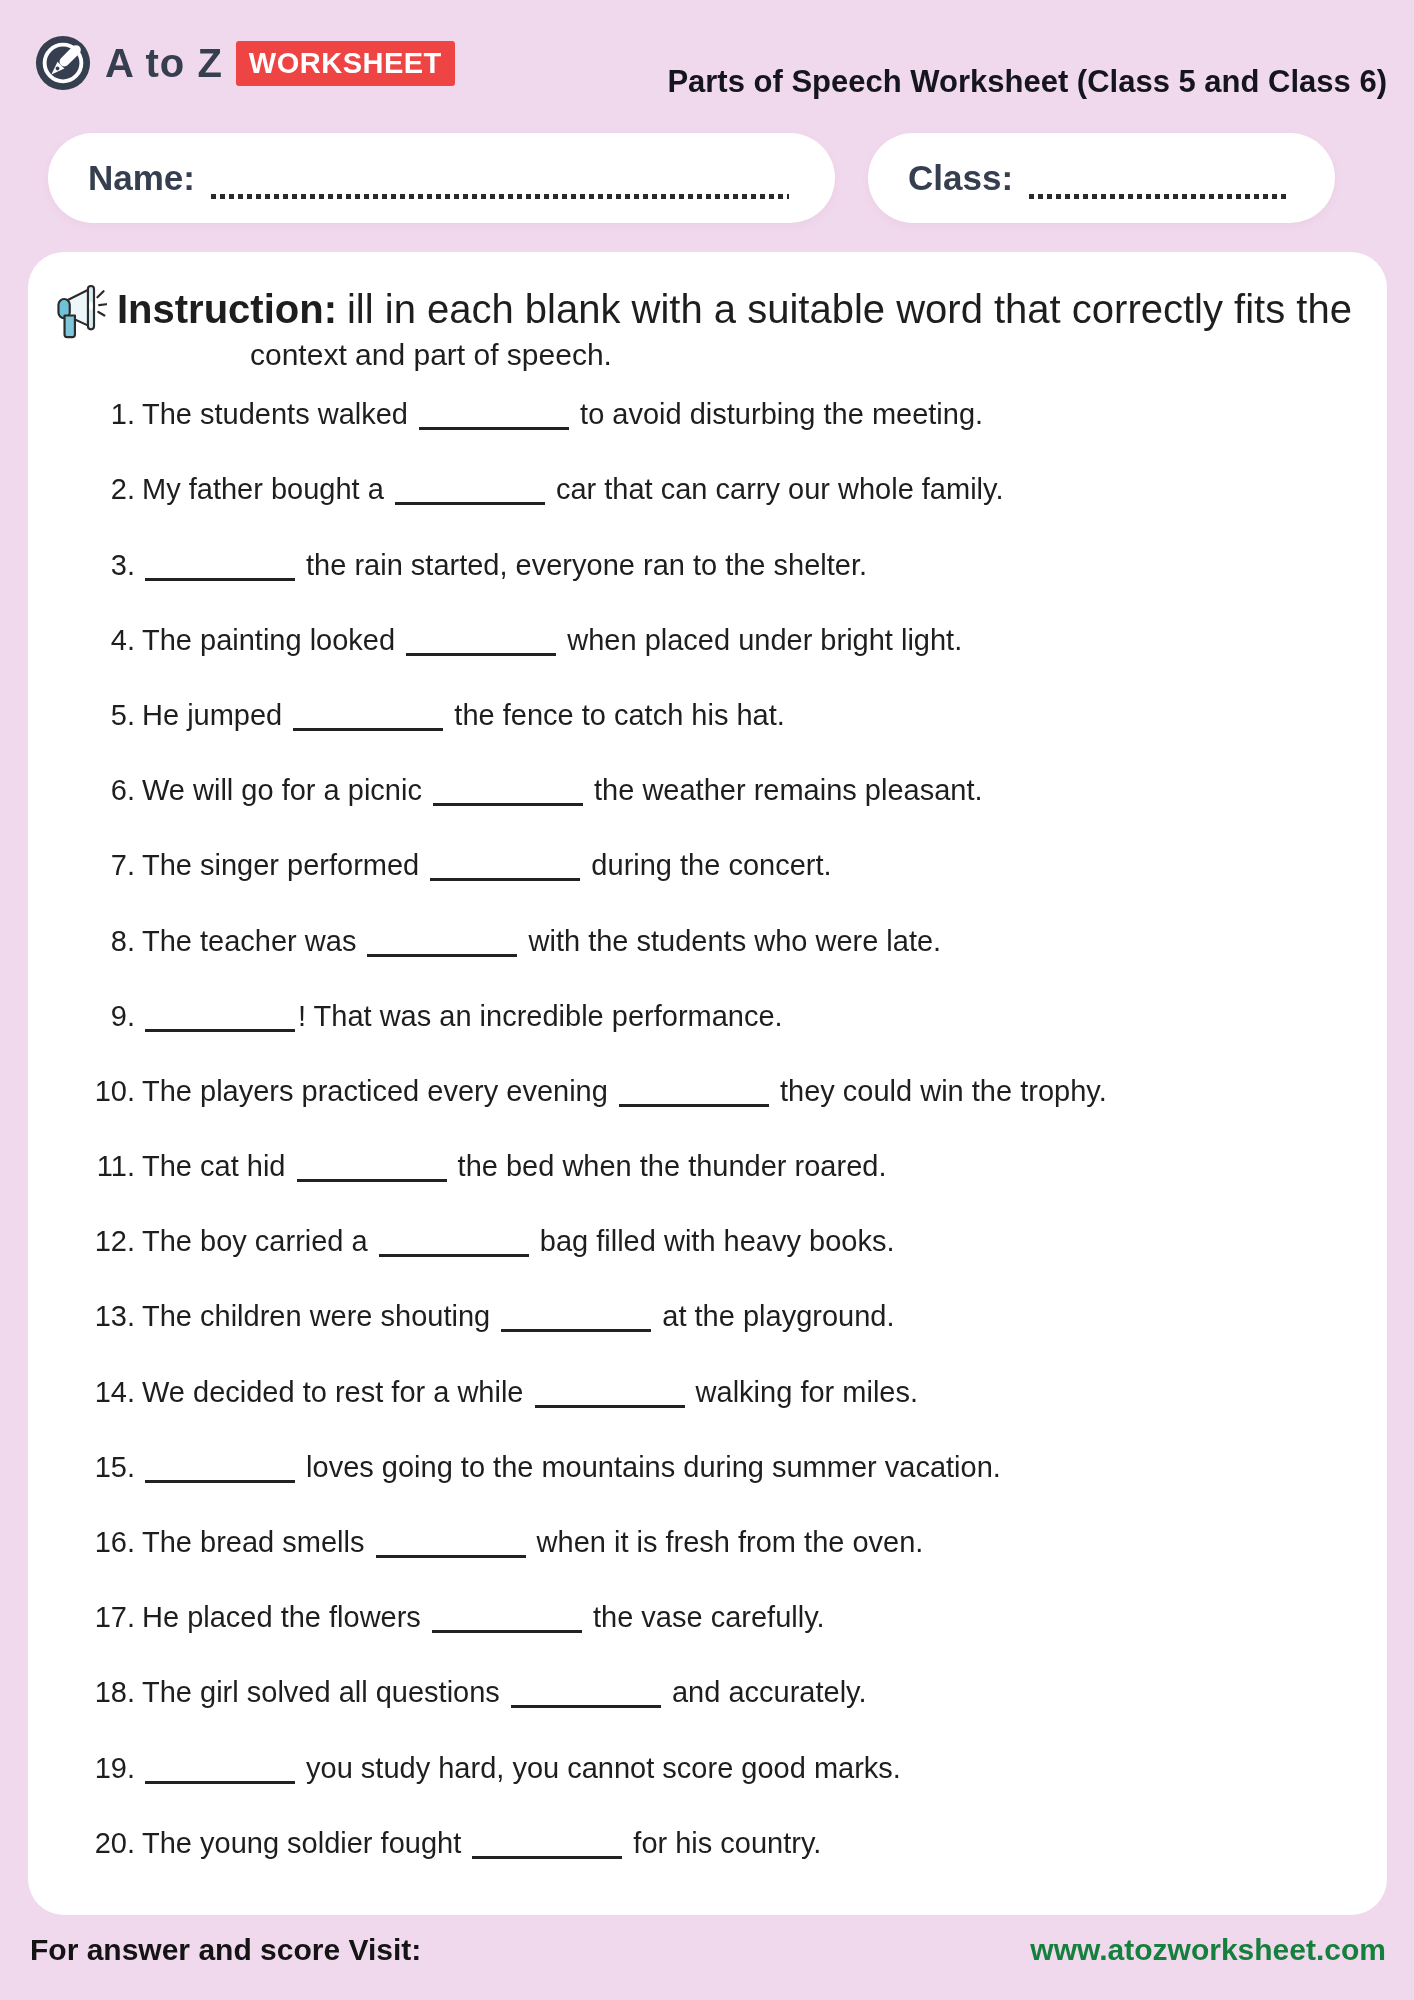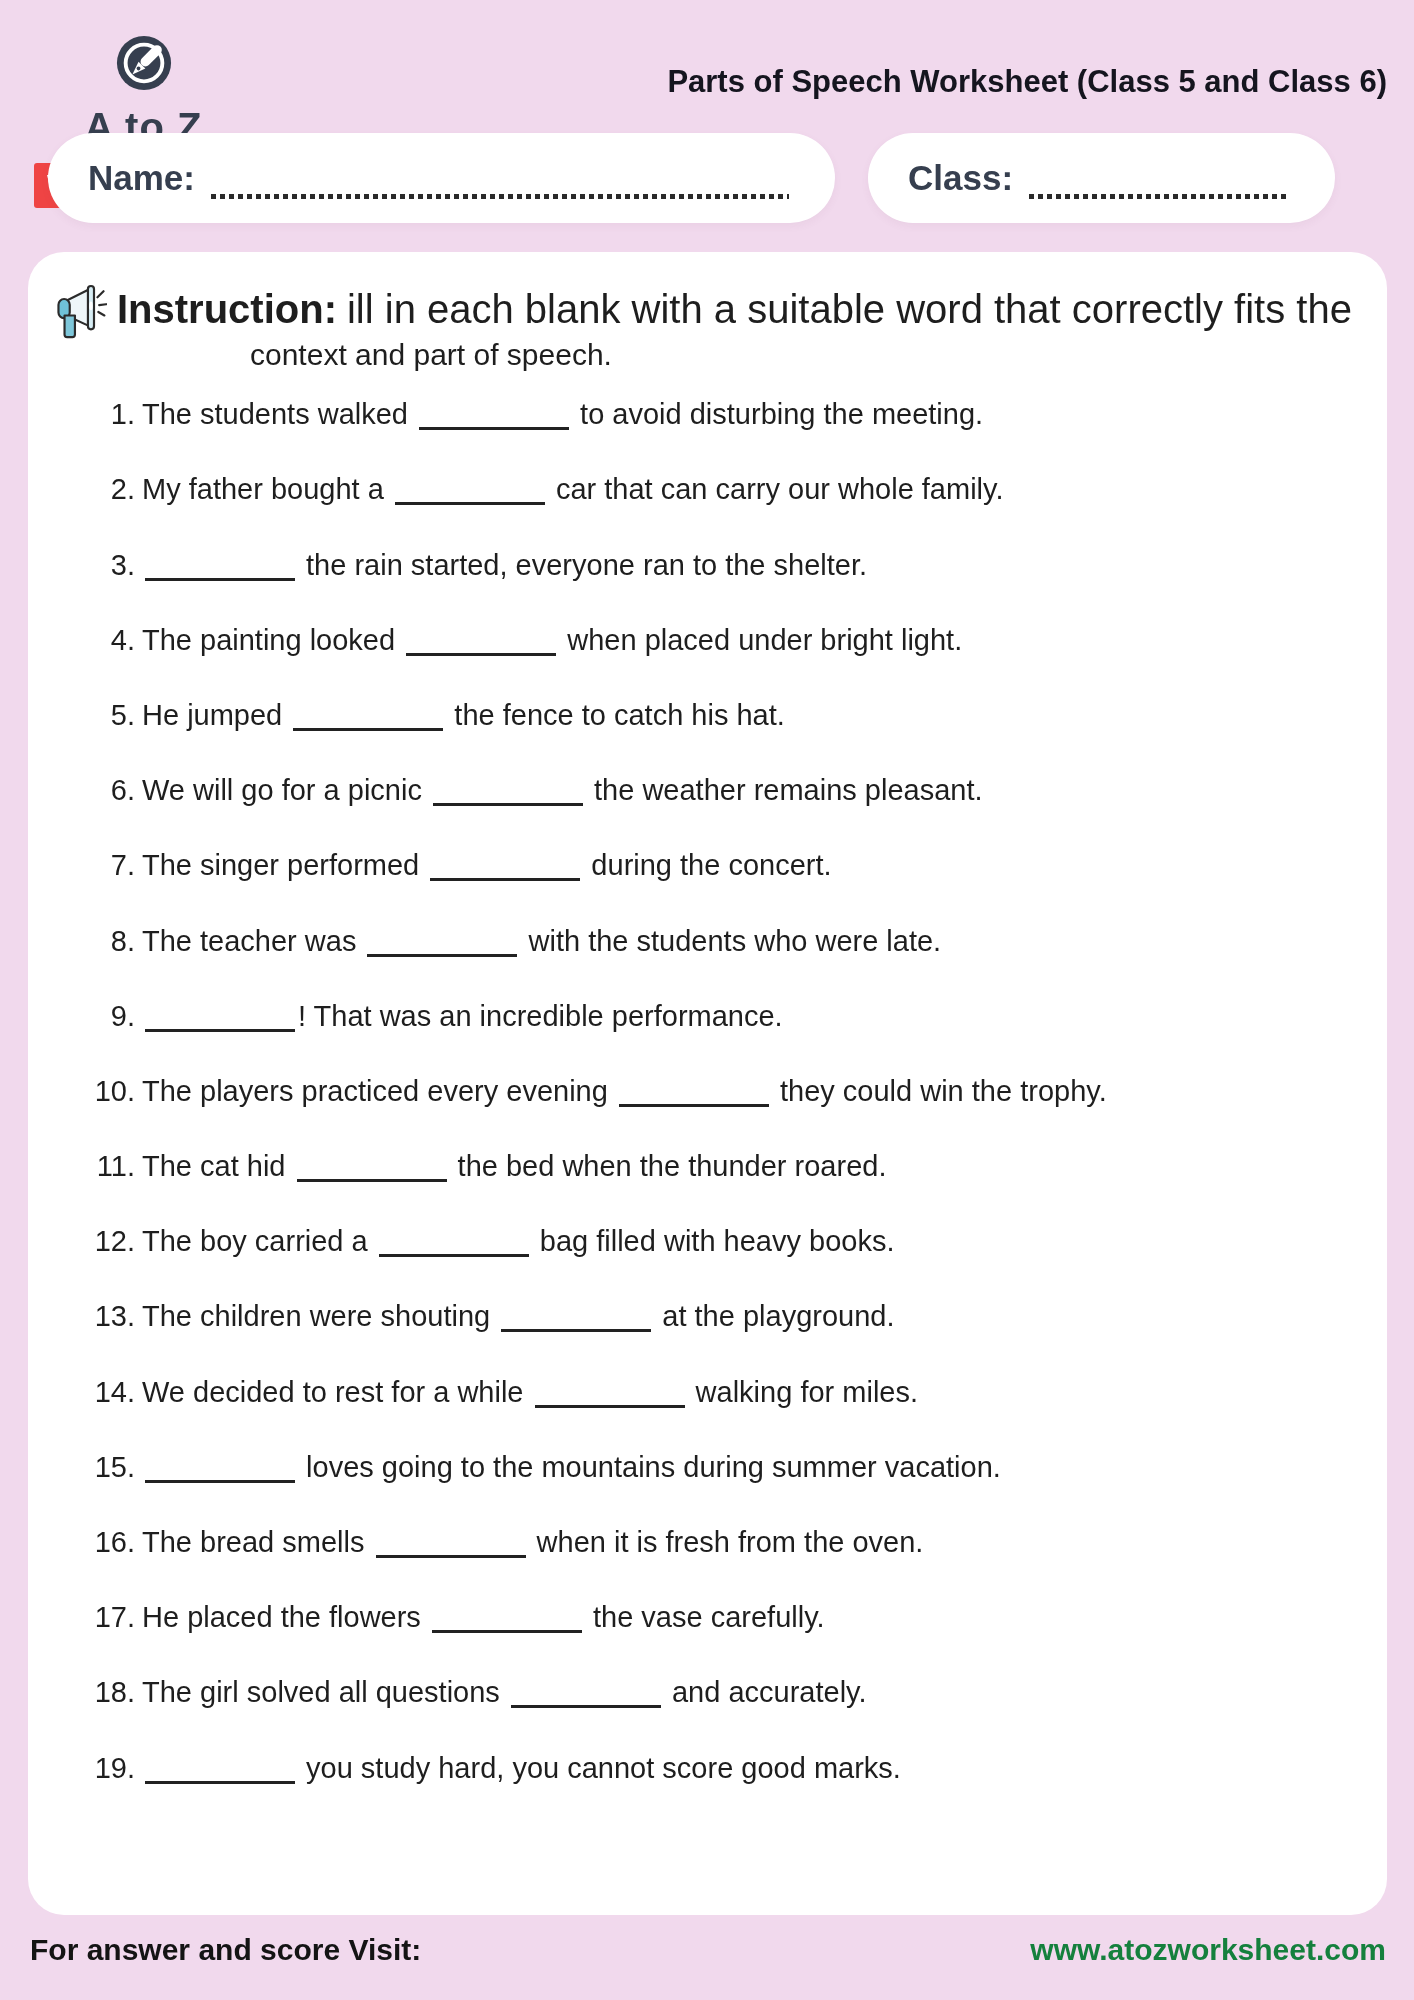--- a/index.html
+++ b/index.html
@@ -2,21 +2,21 @@
 <html><head>
 <meta charset="utf-8">
 <style>
   html,body{margin:0;padding:0;background:#e9e9ee;}
   .stage{
     position:relative;width:1414px;height:2000px;margin:0 auto;
     background:#f1d9ed;overflow:hidden;
     font-family:"Liberation Sans",sans-serif;color:#1e1e1e;
   }
   
-  .logo{position:absolute;left:34px;top:34px;display:flex;align-items:center;gap:13px;flex-direction:column;}
+  .logo{position:absolute;left:34px;top:34px;display:flex;align-items:center;gap:13px;}
   .logo-circle{width:58px;height:58px;flex:none;}
   .brand{font-size:40px;font-weight:800;color:#363f4f;letter-spacing:1px;}
   .badge{background:#ef4444;color:#ffffff;font-weight:700;font-size:29px;
          padding:6px 13px;border-radius:3px;letter-spacing:.5px;}
   .title{position:absolute;right:27px;top:64px;font-size:31px;color:#15151f;
          font-weight:700;white-space:nowrap;}
   .title .suffix{font-weight:600;}
   
   .pill{position:absolute;top:133px;height:90px;background:#ffffff;border-radius:46px;
         display:flex;align-items:center;box-shadow:0 3px 8px rgba(120,60,110,.06);}
@@ -161,19 +161,23 @@
           <span class="q-text">He placed the flowers <span class="blank"></span> the vase carefully.</span>
         </div>
         <div class="q">
           <span class="q-num">18.</span>
           <span class="q-text">The girl solved all questions <span class="blank"></span> and accurately.</span>
         </div>
         <div class="q">
           <span class="q-num">19.</span>
           <span class="q-text"><span class="blank"></span> you study hard, you cannot score good marks.</span>
         </div>
+        <div class="q">
+          <span class="q-num">20.</span>
+          <span class="q-text">The young soldier fought <span class="blank"></span> for his country.</span>
+        </div>
       </div>
   </div>
 
   <div class="footer-left">For answer and score Visit:</div>
   <div class="footer-right">www.atozworksheet.com</div>
 
 </div>
 
 </body></html>

